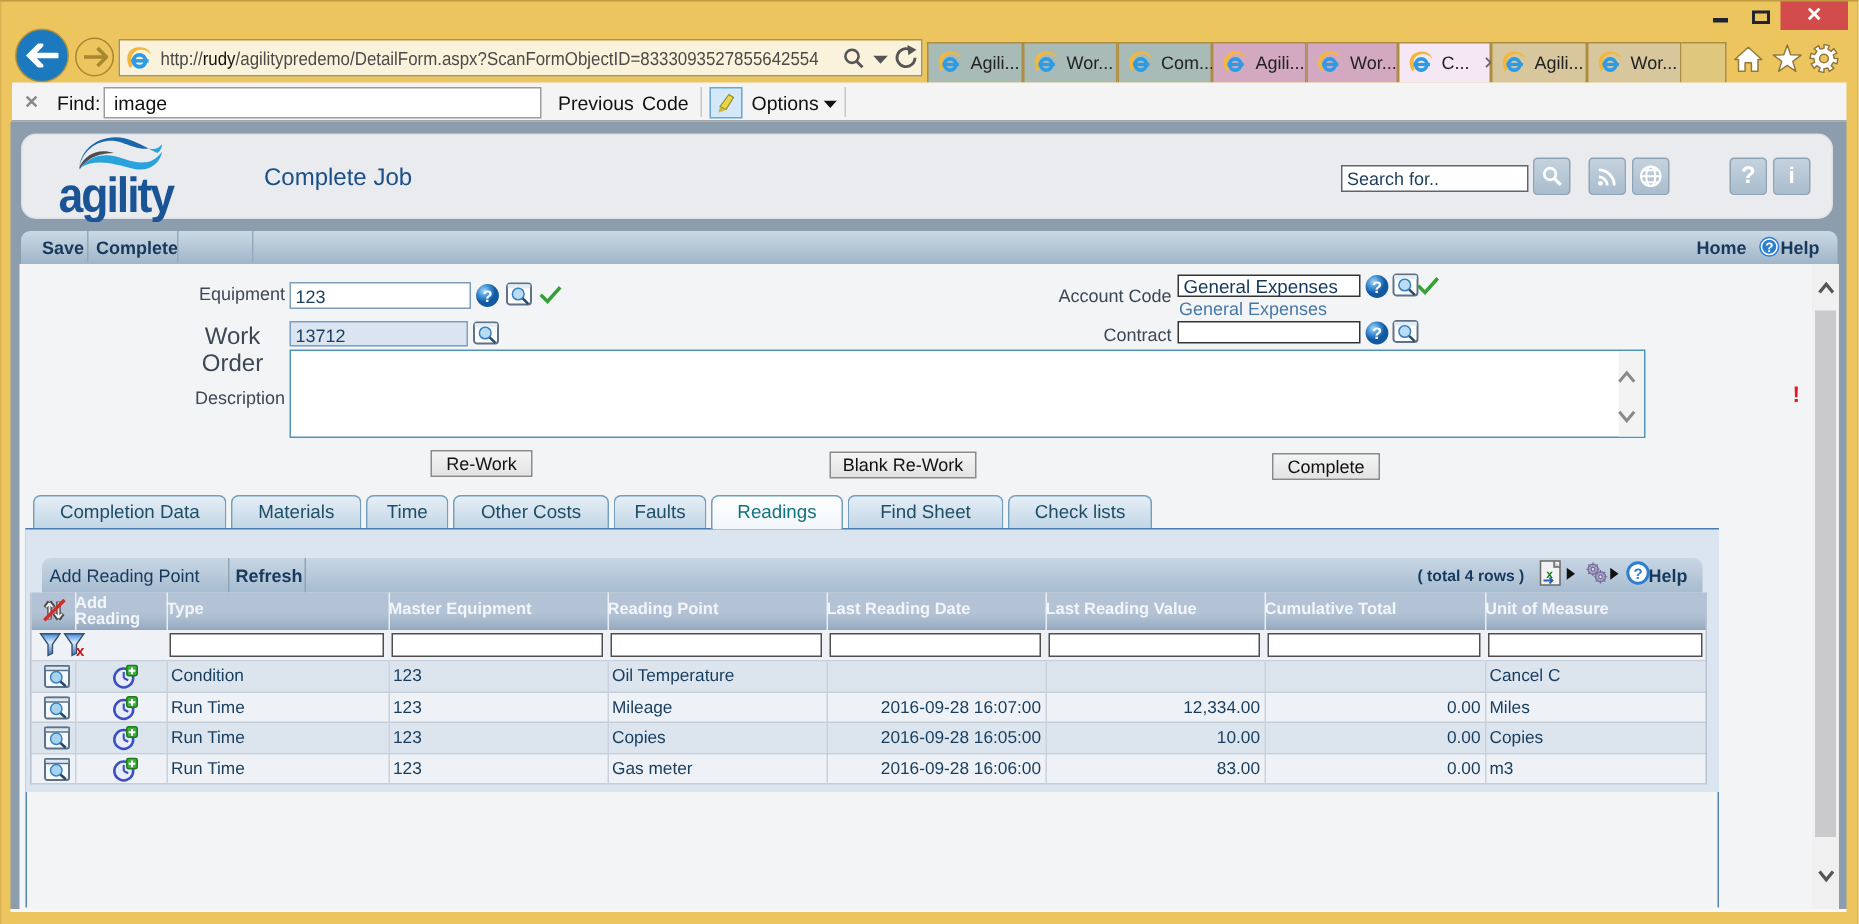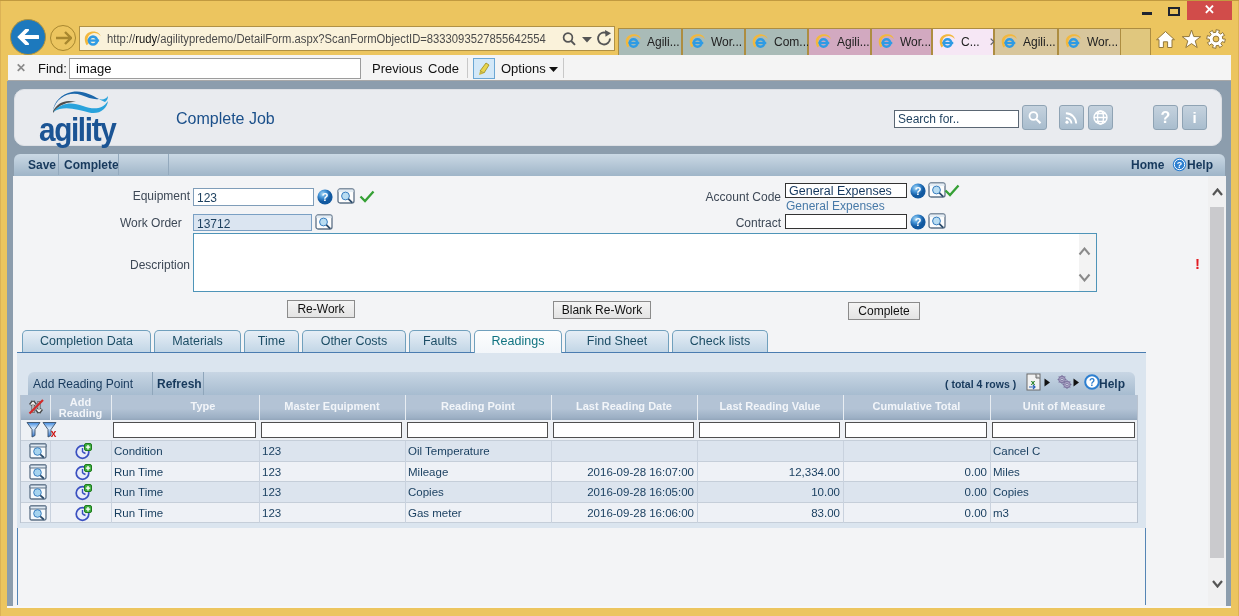--- a/index.html
+++ b/index.html
@@ -6,21 +6,21 @@
   html,body { width:1239px; height:616px; overflow:hidden; }
   body { font-family:"Liberation Sans", sans-serif; position:relative; background:#ecc55f; }
   .abs { position:absolute; }
   .tab { position:absolute; top:28px; height:27px; border:1px solid #ad8d41; border-bottom:none;
          font-size:12px; color:#222; display:flex; align-items:center; padding-left:6px; gap:5px; }
   svg { display:block; }
   .ptab { position:absolute; top:330px; height:22px; background:linear-gradient(#e6eef6,#c2d6e6);
           border:1px solid #70a0bd; border-bottom:none; border-radius:5px 5px 0 0;
           font-size:12.5px; color:#1d4e66; text-align:center; line-height:21px; }
   .ptab.active { background:linear-gradient(#fdfefe,#f2f6fa); color:#107380; height:23px; }
-  .hcell { position:absolute; font-size:11px; font-weight:bold; color:#f2f5f9; text-align:center; line-height:11px; }
+  .hcell { position:absolute; font-size:11px; font-weight:bold; color:#f2f5f9; text-align:left; line-height:11px; }
   .hsep  { position:absolute; top:395px; width:1px; height:25px; background:#e8edf2; }
   .finp  { position:absolute; top:422px; height:16px; background:#fff; border:1px solid #4f4f4f; }
   .row   { position:absolute; left:21px; width:1117px; border-bottom:1px solid #c5ced9; }
   .r1 { background:#dce4ee; } .r2 { background:#eef1f6; }
   .vsep  { position:absolute; top:441px; width:1px; height:82px; background:#c9d2de; }
   .rc { position:absolute; font-size:11.5px; color:#173d5e; }
   .prev { position:absolute; left:29px; } .addi { position:absolute; left:75px; }
 </style>
 </head>
 <body>
@@ -270,21 +270,21 @@
       <circle cx="8.5" cy="8" r="3.9" fill="#b9ddf2" stroke="#3a7fc0" stroke-width="1"></circle>
       <path d="M11.4 10.9 L15.2 14.6" stroke="#2a4a6a" stroke-width="1.7"></path>
     </svg>
   </div>
 <div class="abs" style="left:359px;top:190px;">
     <svg width="16" height="13" viewBox="0 0 16 13">
       <path d="M1.5 6.5 L6 11 L14.5 1.5" fill="none" stroke="#35a035" stroke-width="2.3"></path>
     </svg>
   </div>
 
-<div class="abs" style="left:120px;top:216px;width:70px;text-align:left;font-size:12px;color:#3d4856;">Work Order</div>
+<div class="abs" style="left:120px;top:216px;width:70px;text-align:center;font-size:16px;color:#3d4856;">Work Order</div>
 <div class="abs" style="left:193px;top:214px;width:119px;height:17px;background:#dbe5f1;border:1px solid #7aa0c4;"></div>
 <div class="abs" style="left:197px;top:217px;font-size:12px;color:#1c3f5e;">13712</div>
 <div class="abs" style="left:315px;top:214px;">
     <svg width="19" height="17" viewBox="0 0 19 17">
       <rect x="1" y="1" width="16" height="14" rx="2" fill="#fdfdfd" stroke="#5d7187" stroke-width="1.3"></rect>
       <path d="M1.5 1.5 h15 v2.6 h-15 z" fill="#e4edf4"></path>
       <circle cx="8.5" cy="8" r="3.9" fill="#b9ddf2" stroke="#3a7fc0" stroke-width="1"></circle>
       <path d="M11.4 10.9 L15.2 14.6" stroke="#2a4a6a" stroke-width="1.7"></path>
     </svg>
   </div>
@@ -436,21 +436,21 @@
         <path d="M12 3 V14 M12 14.8 L9.2 11 M12 14.8 L14.8 11"></path>
       </g>
       <g stroke="#f2f2f2" stroke-width="1.2" fill="none">
         <path d="M6 14.5 V4 M6 4 L3.8 6.8 M6 4 L8.2 6.8"></path>
         <path d="M12 3.5 V14 M12 14 L9.8 11.2 M12 14 L14.2 11.2"></path>
       </g>
       <path d="M2.5 15.5 L16 2" stroke="#d42a2a" stroke-width="2.2"></path>
     </svg>
   </div>
 <div class="hcell" style="left:50px;width:61px;top:397px;">Add<br>Reading</div>
-<div class="hcell" style="left:111px;width:148px;top:401px;padding-left:36px;">Type</div>
+<div class="hcell" style="left:111px;width:148px;top:401px;">Type</div>
 <div class="hcell" style="left:259px;width:146px;top:401px;">Master Equipment</div>
 <div class="hcell" style="left:405px;width:146px;top:401px;">Reading Point</div>
 <div class="hcell" style="left:551px;width:146px;top:401px;">Last Reading Date</div>
 <div class="hcell" style="left:697px;width:146px;top:401px;">Last Reading Value</div>
 <div class="hcell" style="left:843px;width:147px;top:401px;">Cumulative Total</div>
 <div class="hcell" style="left:990px;width:148px;top:401px;">Unit of Measure</div>
 
 <div class="abs" style="left:21px;top:420px;width:1117px;height:21px;background:#eef1f5;border-bottom:1px solid #c5ced9;"></div>
 <div class="abs" style="left:26px;top:421px;">
     <svg width="15" height="17" viewBox="0 0 15 17">

